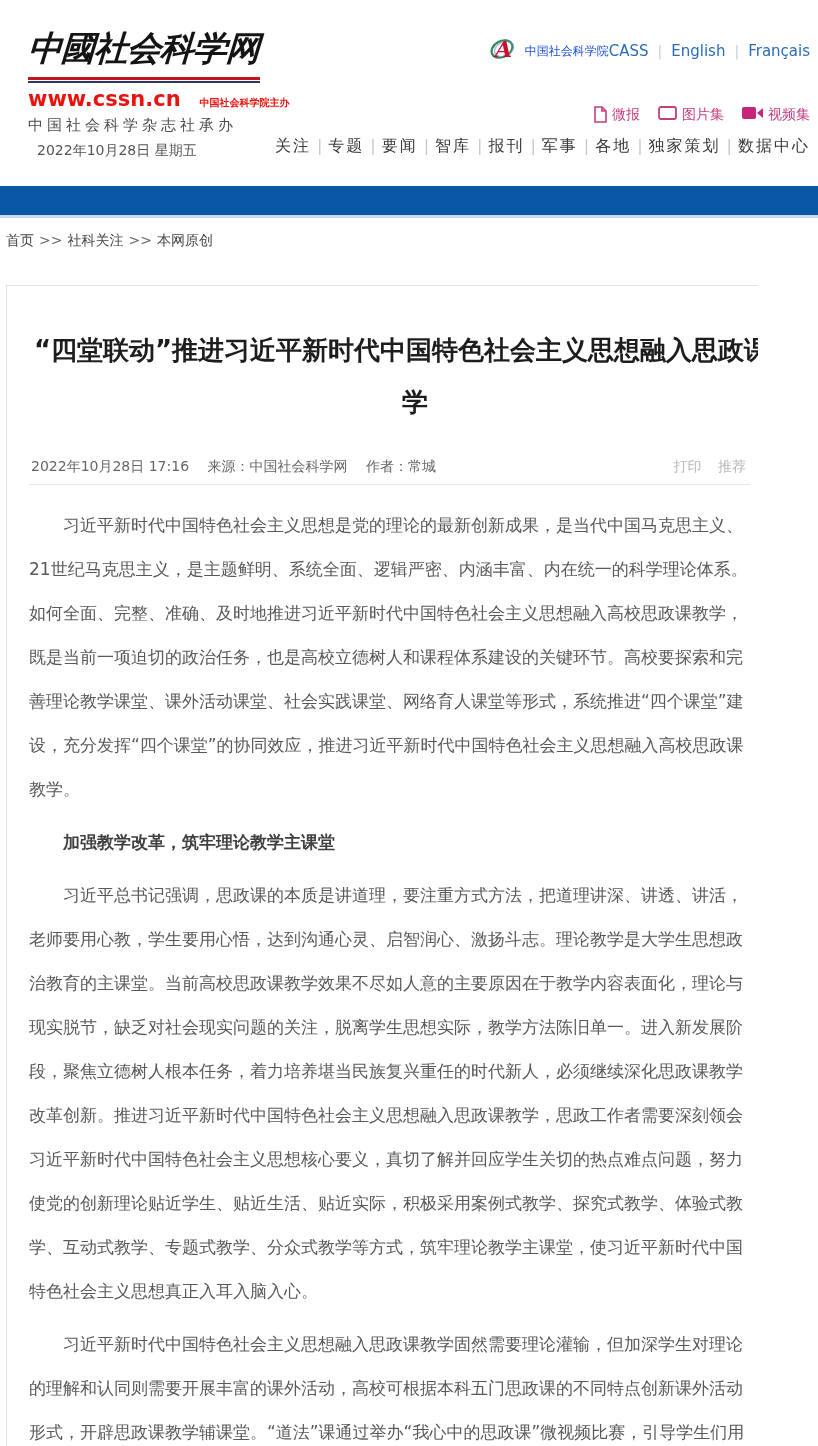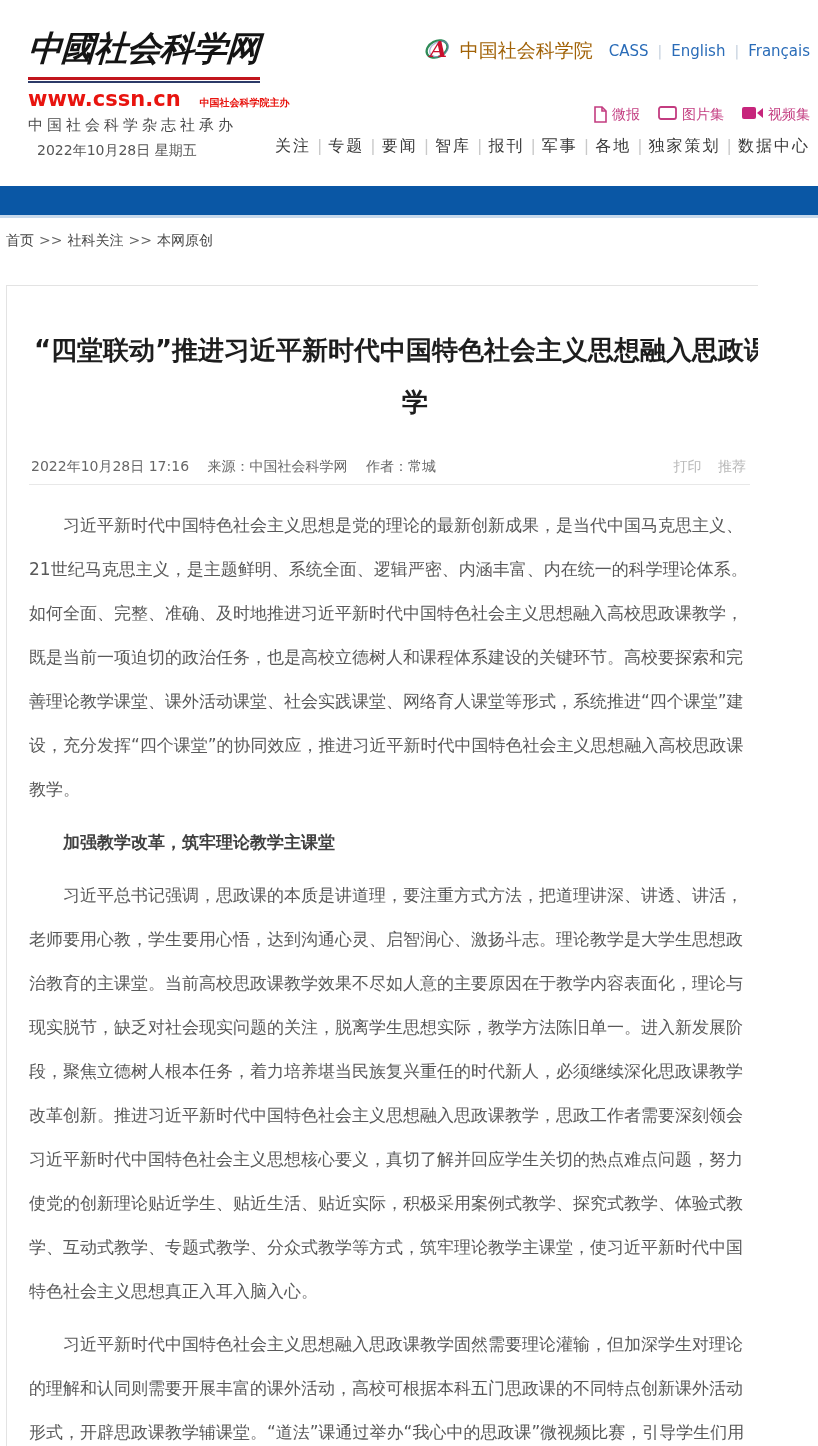--- a/index.html
+++ b/index.html
@@ -26,21 +26,21 @@
   .logo-rule .red { height: 3px; background: #c2151d; }
   .logo-rule .navy { height: 2px; background: #2c3a68; margin-top: 1px; }
   .site-url-row { margin-top: 4px; white-space: nowrap; }
   .site-url { color: #e8140f; font-weight: bold; font-size: 21px; letter-spacing: 0; }
   .host-label { color: #e8140f; font-weight: bold; font-size: 10px; margin-left: 19px; }
   .organizer { margin-top: 5px; color: #4c4c4c; font-size: 15px; letter-spacing: 4px; white-space: nowrap; }
   .header-date { position: absolute; left: 37px; top: 142px; font-size: 14px; color: #555; }
 
   .cass-row { position: absolute; right: 8px; top: 36px; display: flex; align-items: center; white-space: nowrap; }
   .cass-logo { margin-right: 8px; display: inline-block; }
-  .cass-name { color: #a16207; font-size: 19px; margin-right: 16px; }
+  .cass-name { color: #1d4ed8; font-size: 12px; }
   .cass-link { color: #2a6cb8; font-size: 15px; cursor: pointer; }
   .cass-sep { color: #c3cfdd; margin: 0 9px; font-size: 14px; }
 
   .media-row { position: absolute; right: 8px; top: 106px; display: flex; align-items: center; white-space: nowrap; }
   .media-item { display: flex; align-items: flex-start; margin-left: 18px; color: #c33c80; font-size: 14px; cursor: pointer; }
   .media-item svg { margin-right: 5px; }
 
   .nav-row { position: absolute; right: 8px; top: 136px; font-size: 16px; color: #3a3a3a; white-space: nowrap; }
   .nav-link { color: #3a3a3a; cursor: pointer; letter-spacing: 2px; }
   .nav-sep { color: #c9c9c9; margin: 0 6px; }

